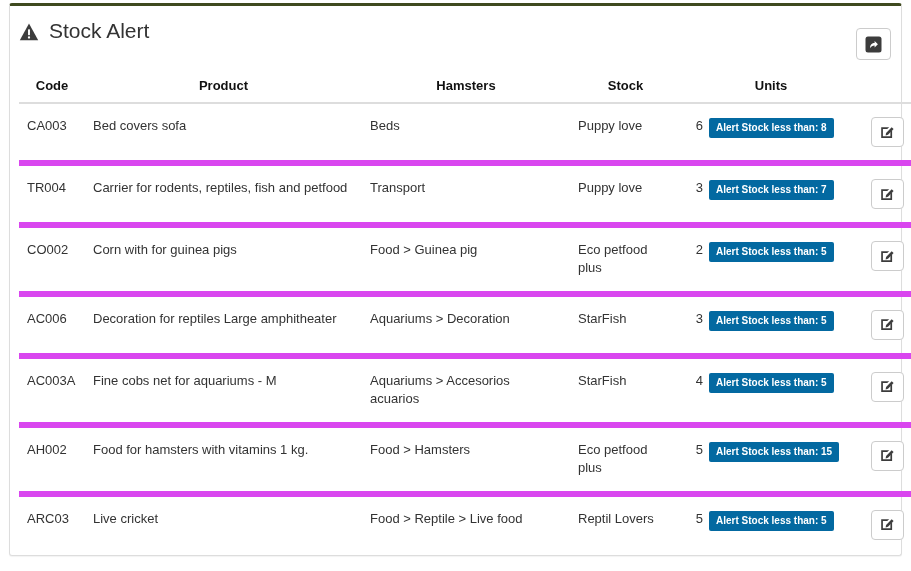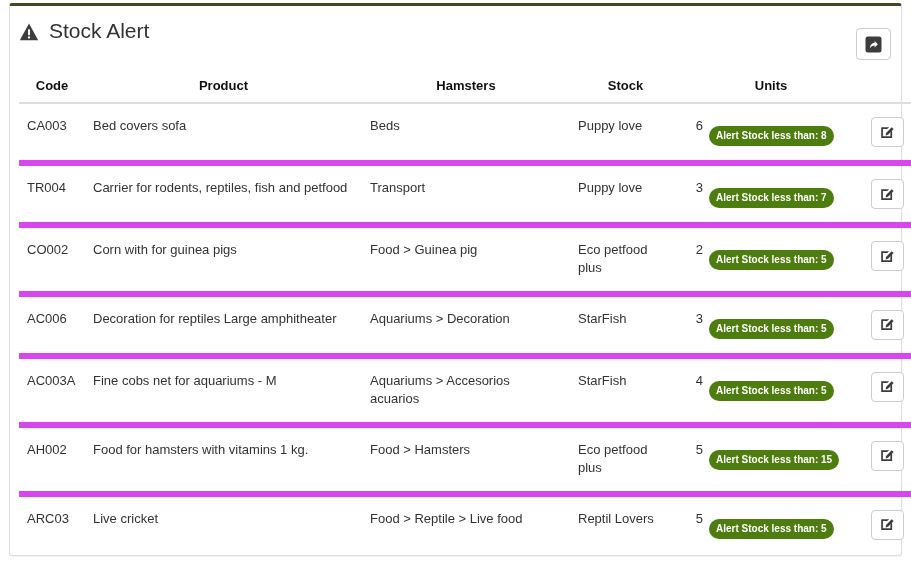--- a/index.html
+++ b/index.html
@@ -124,30 +124,30 @@
     display: inline-block;
     font-size: 13px;
     color: #333333;
     width: 14px;
     text-align: right;
     vertical-align: top;
   }
   .alert-badge {
     display: inline-block;
     margin-left: 6px;
-    background: #4d7c0f;
+    background: #0369a1;
     color: #ffffff;
     font-size: 10px;
     font-weight: bold;
     line-height: 1;
     padding: 5px 7px 5px 7px;
-    border-radius: 10px;
+    border-radius: 2px;
     vertical-align: top;
     position: relative;
-    top: 9px;
+    top: 1px;
     white-space: nowrap;
   }
   td.cell-action {
     padding-top: 9px;
     padding-right: 0;
     padding-left: 6px;
     text-align: right;
   }
   .edit-btn {
     display: inline-flex;

